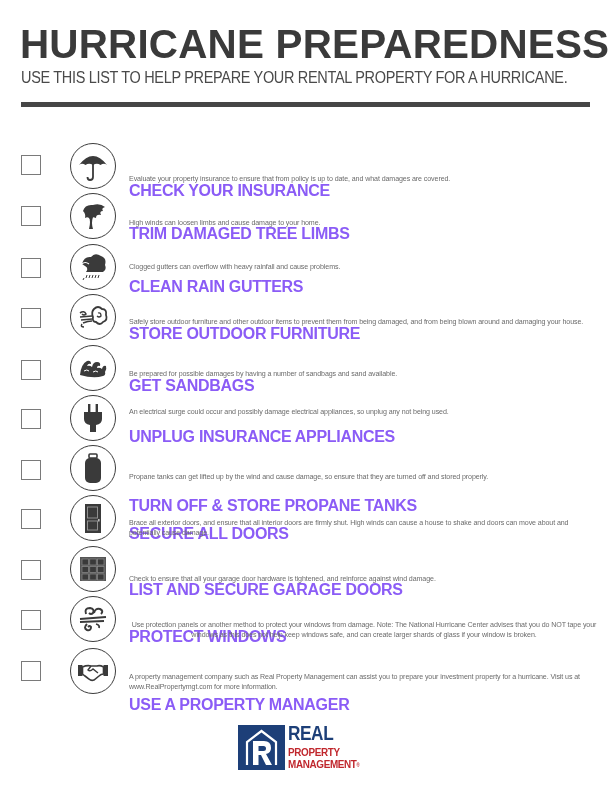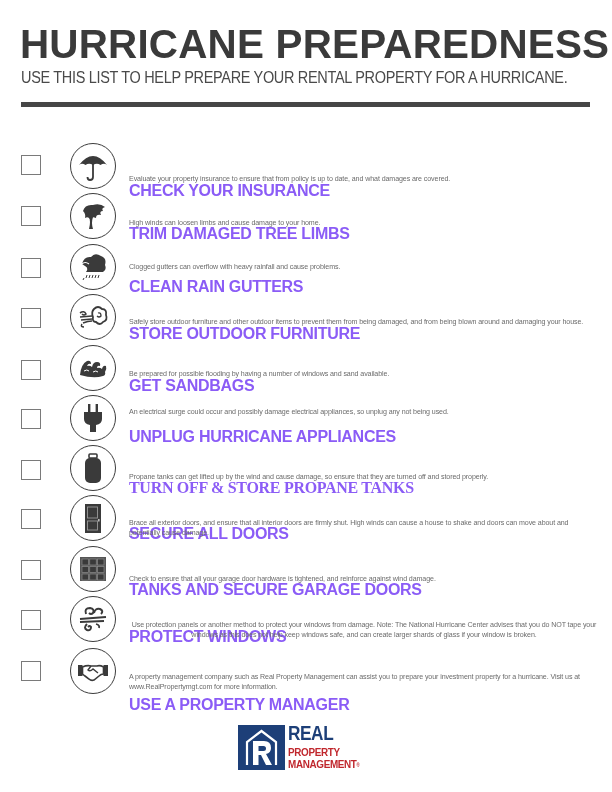--- a/index.html
+++ b/index.html
@@ -124,45 +124,45 @@
 
 <div class="item" style="top:345px;">
   <div class="checkbox" style="top:15px;"></div>
   <div class="icon-circle" style="top:0;">
     <svg viewBox="0 0 34 34">
       <path d="M4 24 Q5 13 11 10 Q15 9 15 13 Q12 12 11 15 Q14 14 16 16 Q17 11 21 11 Q25 11 24 15 Q21 14 21 17 Q24 16 26 18 Q27 14 30 15 Q31 18 29 21 Q30 24 27 25 Q18 28 4 24Z" fill="#3a3a3a"></path>
       <path d="M8 20 Q11 18 13 20 M17 21 Q20 19 22 21" stroke="#fff" stroke-width="1" fill="none"></path>
     </svg>
   </div>
   <div class="heading" style="top:4px;">GET SANDBAGS</div>
-  <div class="desc" style="top:24px;">Be prepared for possible flooding by having a number of windows and sand available.</div>
+  <div class="desc" style="top:24px;">Be prepared for possible damages by having a number of sandbags and sand available.</div>
 </div>
 
 <div class="item" style="top:395px;">
   <div class="checkbox" style="top:14px;"></div>
   <div class="icon-circle" style="top:0;">
     <svg viewBox="0 0 34 34">
       <rect x="12" y="3" width="2.4" height="8" fill="#3a3a3a"></rect>
       <rect x="19.6" y="3" width="2.4" height="8" fill="#3a3a3a"></rect>
       <path d="M8 11 H26 V18 Q26 23 20 24 L20 31 H14 L14 24 Q8 23 8 18Z" fill="#3a3a3a"></path>
     </svg>
   </div>
-  <div class="heading" style="top:5px;">UNPLUG HURRICANE APPLIANCES</div>
+  <div class="heading" style="top:5px;">UNPLUG INSURANCE APPLIANCES</div>
   <div class="desc" style="top:12px;">An electrical surge could occur and possibly damage electrical appliances, so unplug any not being used.</div>
 </div>
 
 <div class="item" style="top:445px;">
   <div class="checkbox" style="top:15px;"></div>
   <div class="icon-circle" style="top:0;">
     <svg viewBox="0 0 34 34">
       <rect x="13" y="3" width="8" height="4" rx="1" fill="none" stroke="#3a3a3a" stroke-width="1.6"></rect>
       <rect x="9" y="7" width="16" height="25" rx="5" fill="#3a3a3a"></rect>
     </svg>
   </div>
-  <div class="heading" style="top:6px;font-family:Liberation Serif, serif;">TURN OFF &amp; STORE PROPANE TANKS</div>
+  <div class="heading" style="top:24px;">TURN OFF &amp; STORE PROPANE TANKS</div>
   <div class="desc" style="top:27px;">Propane tanks can get lifted up by the wind and cause damage, so ensure that they are turned off and stored properly.</div>
 </div>
 
 <div class="item" style="top:495px;">
   <div class="checkbox" style="top:14px;"></div>
   <div class="icon-circle" style="top:0;">
     <svg viewBox="0 0 34 34">
       <rect x="9" y="3" width="16" height="29" fill="#3a3a3a"></rect>
       <rect x="11.5" y="6" width="10" height="11" fill="none" stroke="#9a9a9a" stroke-width="0.9"></rect>
       <rect x="11.5" y="20" width="10" height="9" fill="none" stroke="#9a9a9a" stroke-width="0.9"></rect>
@@ -184,21 +184,21 @@
           <rect x="21.5" y="7" width="6.5" height="6"></rect>
         <rect x="6" y="14.5" width="6.5" height="6"></rect>
           <rect x="13.75" y="14.5" width="6.5" height="6"></rect>
           <rect x="21.5" y="14.5" width="6.5" height="6"></rect>
         <rect x="6" y="22" width="6.5" height="6"></rect>
           <rect x="13.75" y="22" width="6.5" height="6"></rect>
           <rect x="21.5" y="22" width="6.5" height="6"></rect>
       </g>
     </svg>
   </div>
-  <div class="heading" style="top:7px;">TANKS AND SECURE GARAGE DOORS</div>
+  <div class="heading" style="top:7px;">LIST AND SECURE GARAGE DOORS</div>
   <div class="desc" style="top:28px;">Check to ensure that all your garage door hardware is tightened, and reinforce against wind damage.</div>
 </div>
 
 <div class="item" style="top:596px;">
   <div class="checkbox" style="top:14px;"></div>
   <div class="icon-circle" style="top:0;">
     <svg viewBox="0 0 34 34">
       <path d="M10 12 Q8 6 14 6 Q19 7 17 11 Q15 13 13 11" fill="none" stroke="#3a3a3a" stroke-width="2"></path>
       <path d="M18 11 Q19 6 24 7 Q28 9 25 12" fill="none" stroke="#3a3a3a" stroke-width="2"></path>
       <path d="M4 17 L30 15 M4 20 L28 19" stroke="#3a3a3a" stroke-width="2.2"></path>

